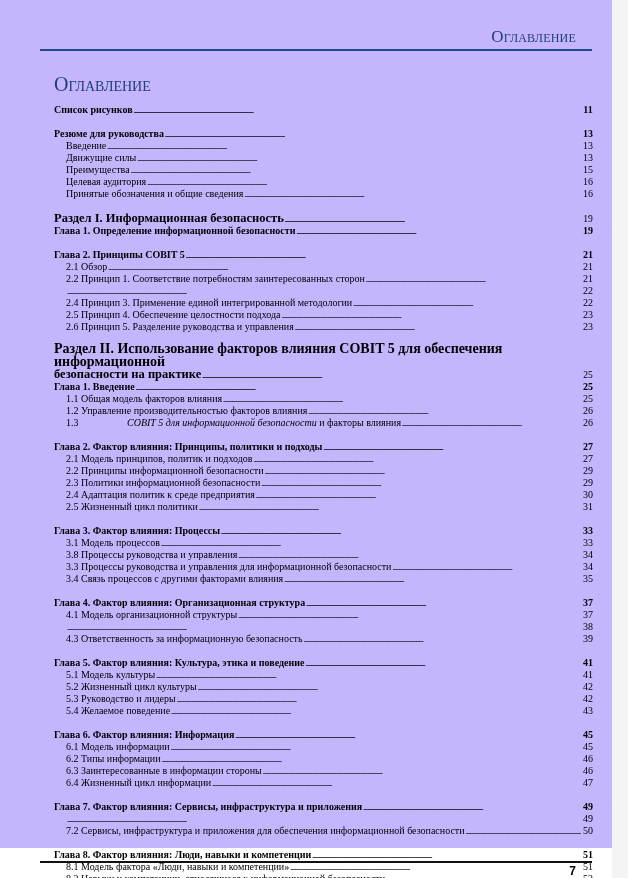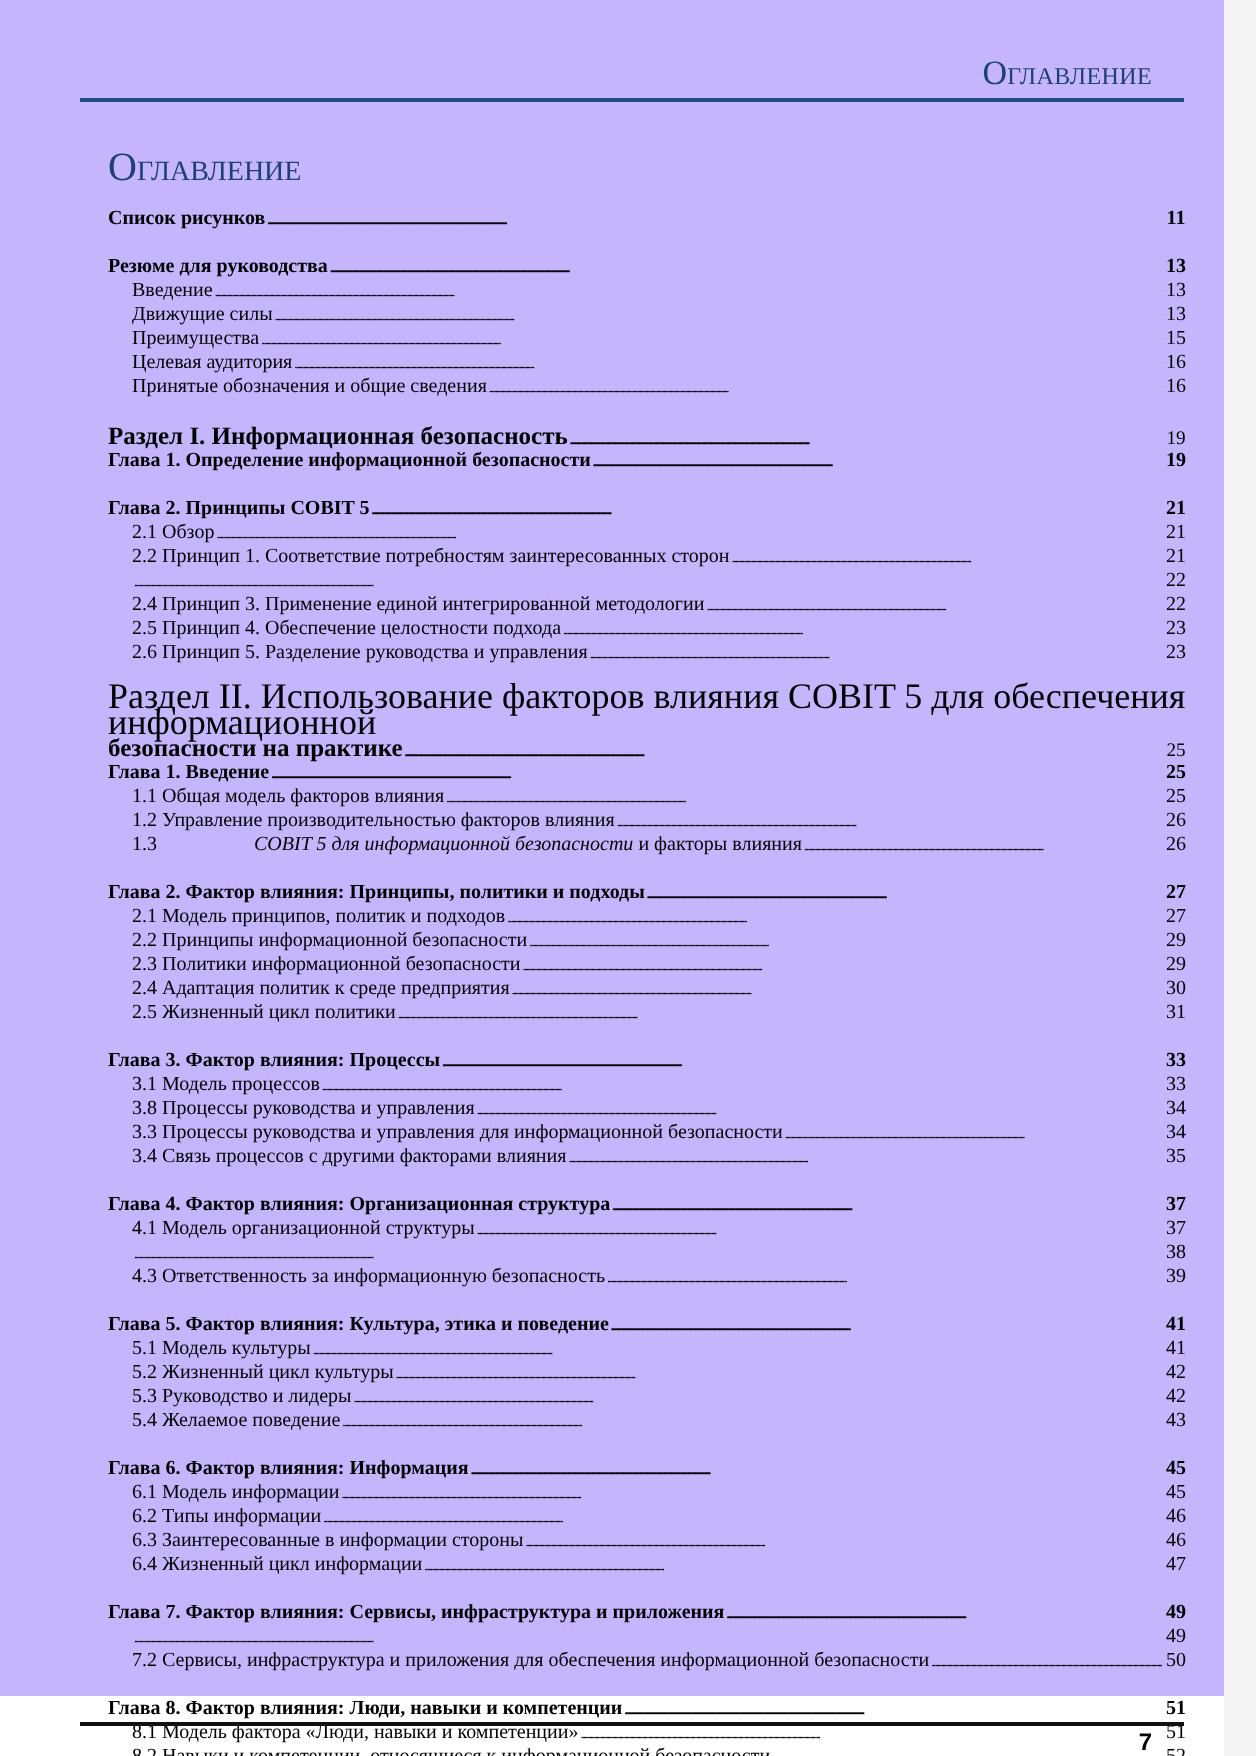--- a/index.html
+++ b/index.html
@@ -14,21 +14,21 @@
       font-variant: small-caps; }
     .toc { position: absolute; left: 54px; top: 104px; width: 540px; }
     .row { display: flex; align-items: baseline; font-size: 10px; line-height: 12px; height: 12px; white-space: nowrap; }
     .row .label { flex: 0 0 auto; }
     .row .dots { flex: 1 1 auto; overflow: hidden; margin: 0 1px; letter-spacing: 0.6px; }
     .row .dots::before { content: ". . . . . . . . . . . . . . . . . . . . . . . . . . . . . . . . . . . . . . . . . . . . . . . . . . . . . . . . . . . . . . . . . . . . . . . . . . . . . . . . . . . . . . . . . . . . . . . . . . . . . . . . . . . . . . . . . . . . . . . . . . . . . . . . . . . . . . . . . . . . . . . . . . . . . . . . . . . . . . . . . . . . . . . . . . . . . . . . . . . . . . . . . . . . . . . . . . . . . . ."; font-size: 6px; letter-spacing: -1.2px; }
     .row .page-num { flex: 0 0 auto; min-width: 12px; text-align: center; }
     .row.bold { font-weight: bold; }
     .row.sub { padding-left: 12px; }
     .row.part { font-weight: bold; font-size: 12.5px; line-height: 13px; height: 13px; }
-    .part-line1 { font-weight: normal; font-size: 18px; line-height: 13px; }
+    .part-line1 { font-weight: bold; font-size: 14px; line-height: 13px; }
     .gap { height: 12px; }
     .gap-s { height: 9px; }
     em { font-style: italic; margin-left: 46px; }
     .foot-rule { position: absolute; left: 40px; width: 552px; top: 861px; height: 2px; background: #111; }
     .page-number { position: absolute; right: 36px; top: 864px; font-size: 12px; font-weight: bold;
       font-family: "Liberation Sans", "DejaVu Sans", sans-serif; }
   </style>
 </head>
 <body>
 

